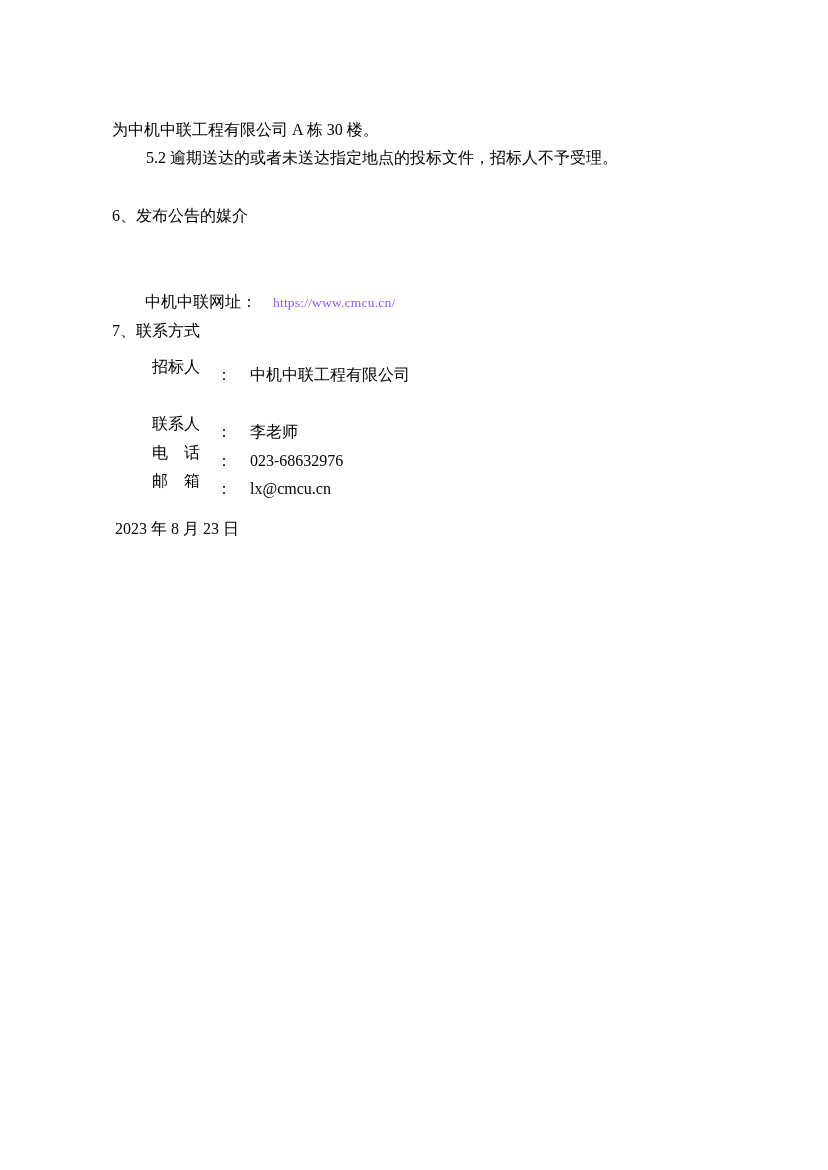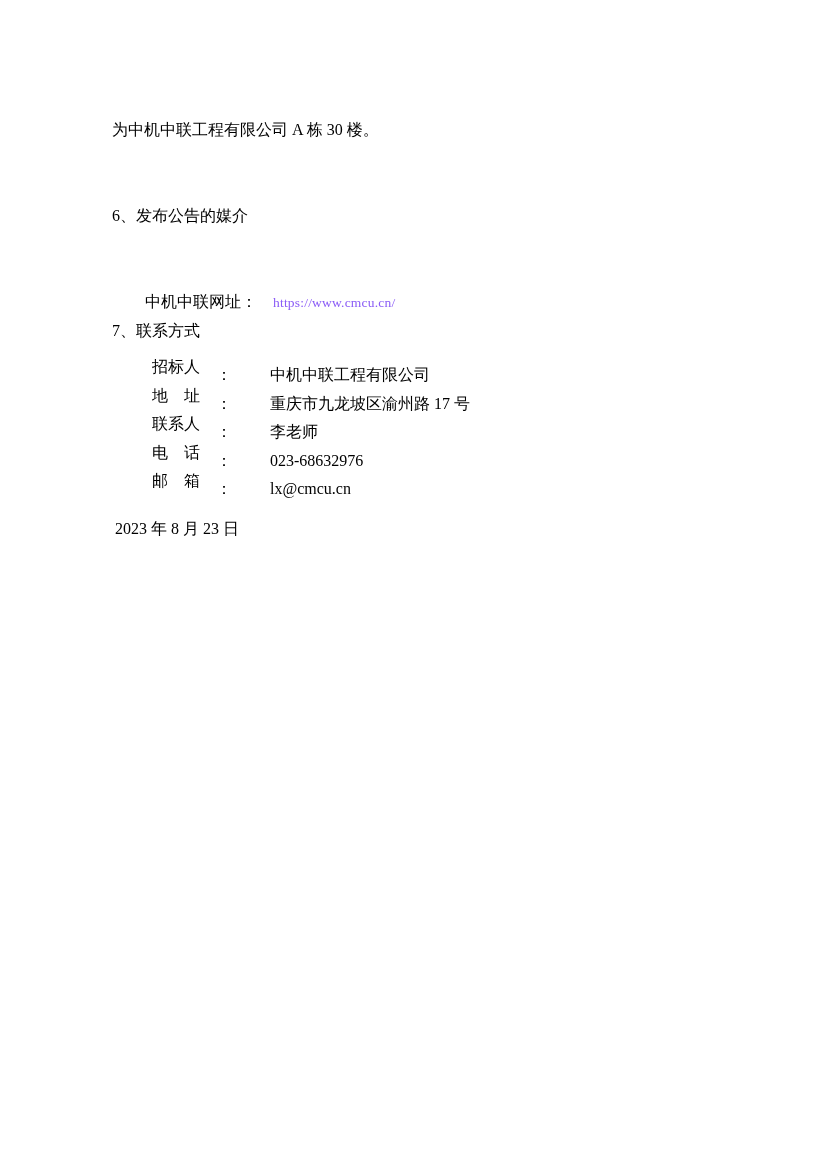--- a/index.html
+++ b/index.html
@@ -27,58 +27,56 @@
   .heading { font-size: 16px; }
   .contact-row { position: absolute; font-size: 16px; white-space: nowrap; }
   .contact-label {
     display: inline-block;
     width: 64px;
     text-align: justify;
     text-align-last: justify;
     vertical-align: bottom;
   }
   .contact-colon { display: inline; }
-  .contact-value { margin-left: 22px; }
+  .contact-value { margin-left: 2px; }
   a.doc-link {
     color: #0000EE;
     text-decoration: underline;
     letter-spacing: 0.5px;
     font-size: 15px;
   }
   .small-url {
     font-size: 13.5px;
     color: #8b5cf6;
     letter-spacing: 0.2px;
   }
 </style>
 </head>
 <body>
 
 <div class="page">
 
   <div class="line" style="top:104px; left:96px;">为中机中联工程有限公司 A 栋 30 楼。</div>
 
+  <div class="line" style="top:132px; left:130px;">5.2 逾期送达的或者未送达指定地点的投标文件，招标人不予受理。</div>
 
   <div class="line heading" style="top:190px; left:96px;">6、发布公告的媒介</div>
 
 
 
   <div class="line" style="top:276px; left:121px;">
     <span>中机中联网址：</span><span class="small-url">https://www.cmcu.cn/</span>
   </div>
 
   <div class="line heading" style="top:305px; left:96px;">7、联系方式</div>
 
   <div class="contact-row" style="top:333px; left:128px;">
     <span class="contact-label">招标人</span><span class="contact-colon">：</span><span class="contact-value">中机中联工程有限公司</span>
   </div>
 
-  <div class="contact-row" style="top:362px; left:128px;">
-    <span class="contact-label">地址</span><span class="contact-colon">：</span><span class="contact-value">重庆市九龙坡区渝州路 17 号</span>
-  </div>
 
   <div class="contact-row" style="top:390px; left:128px;">
     <span class="contact-label">联系人</span><span class="contact-colon">：</span><span class="contact-value">李老师</span>
   </div>
 
   <div class="contact-row" style="top:419px; left:128px;">
     <span class="contact-label">电话</span><span class="contact-colon">：</span><span class="contact-value">023-68632976</span>
   </div>
 
   <div class="contact-row" style="top:447px; left:128px;">

